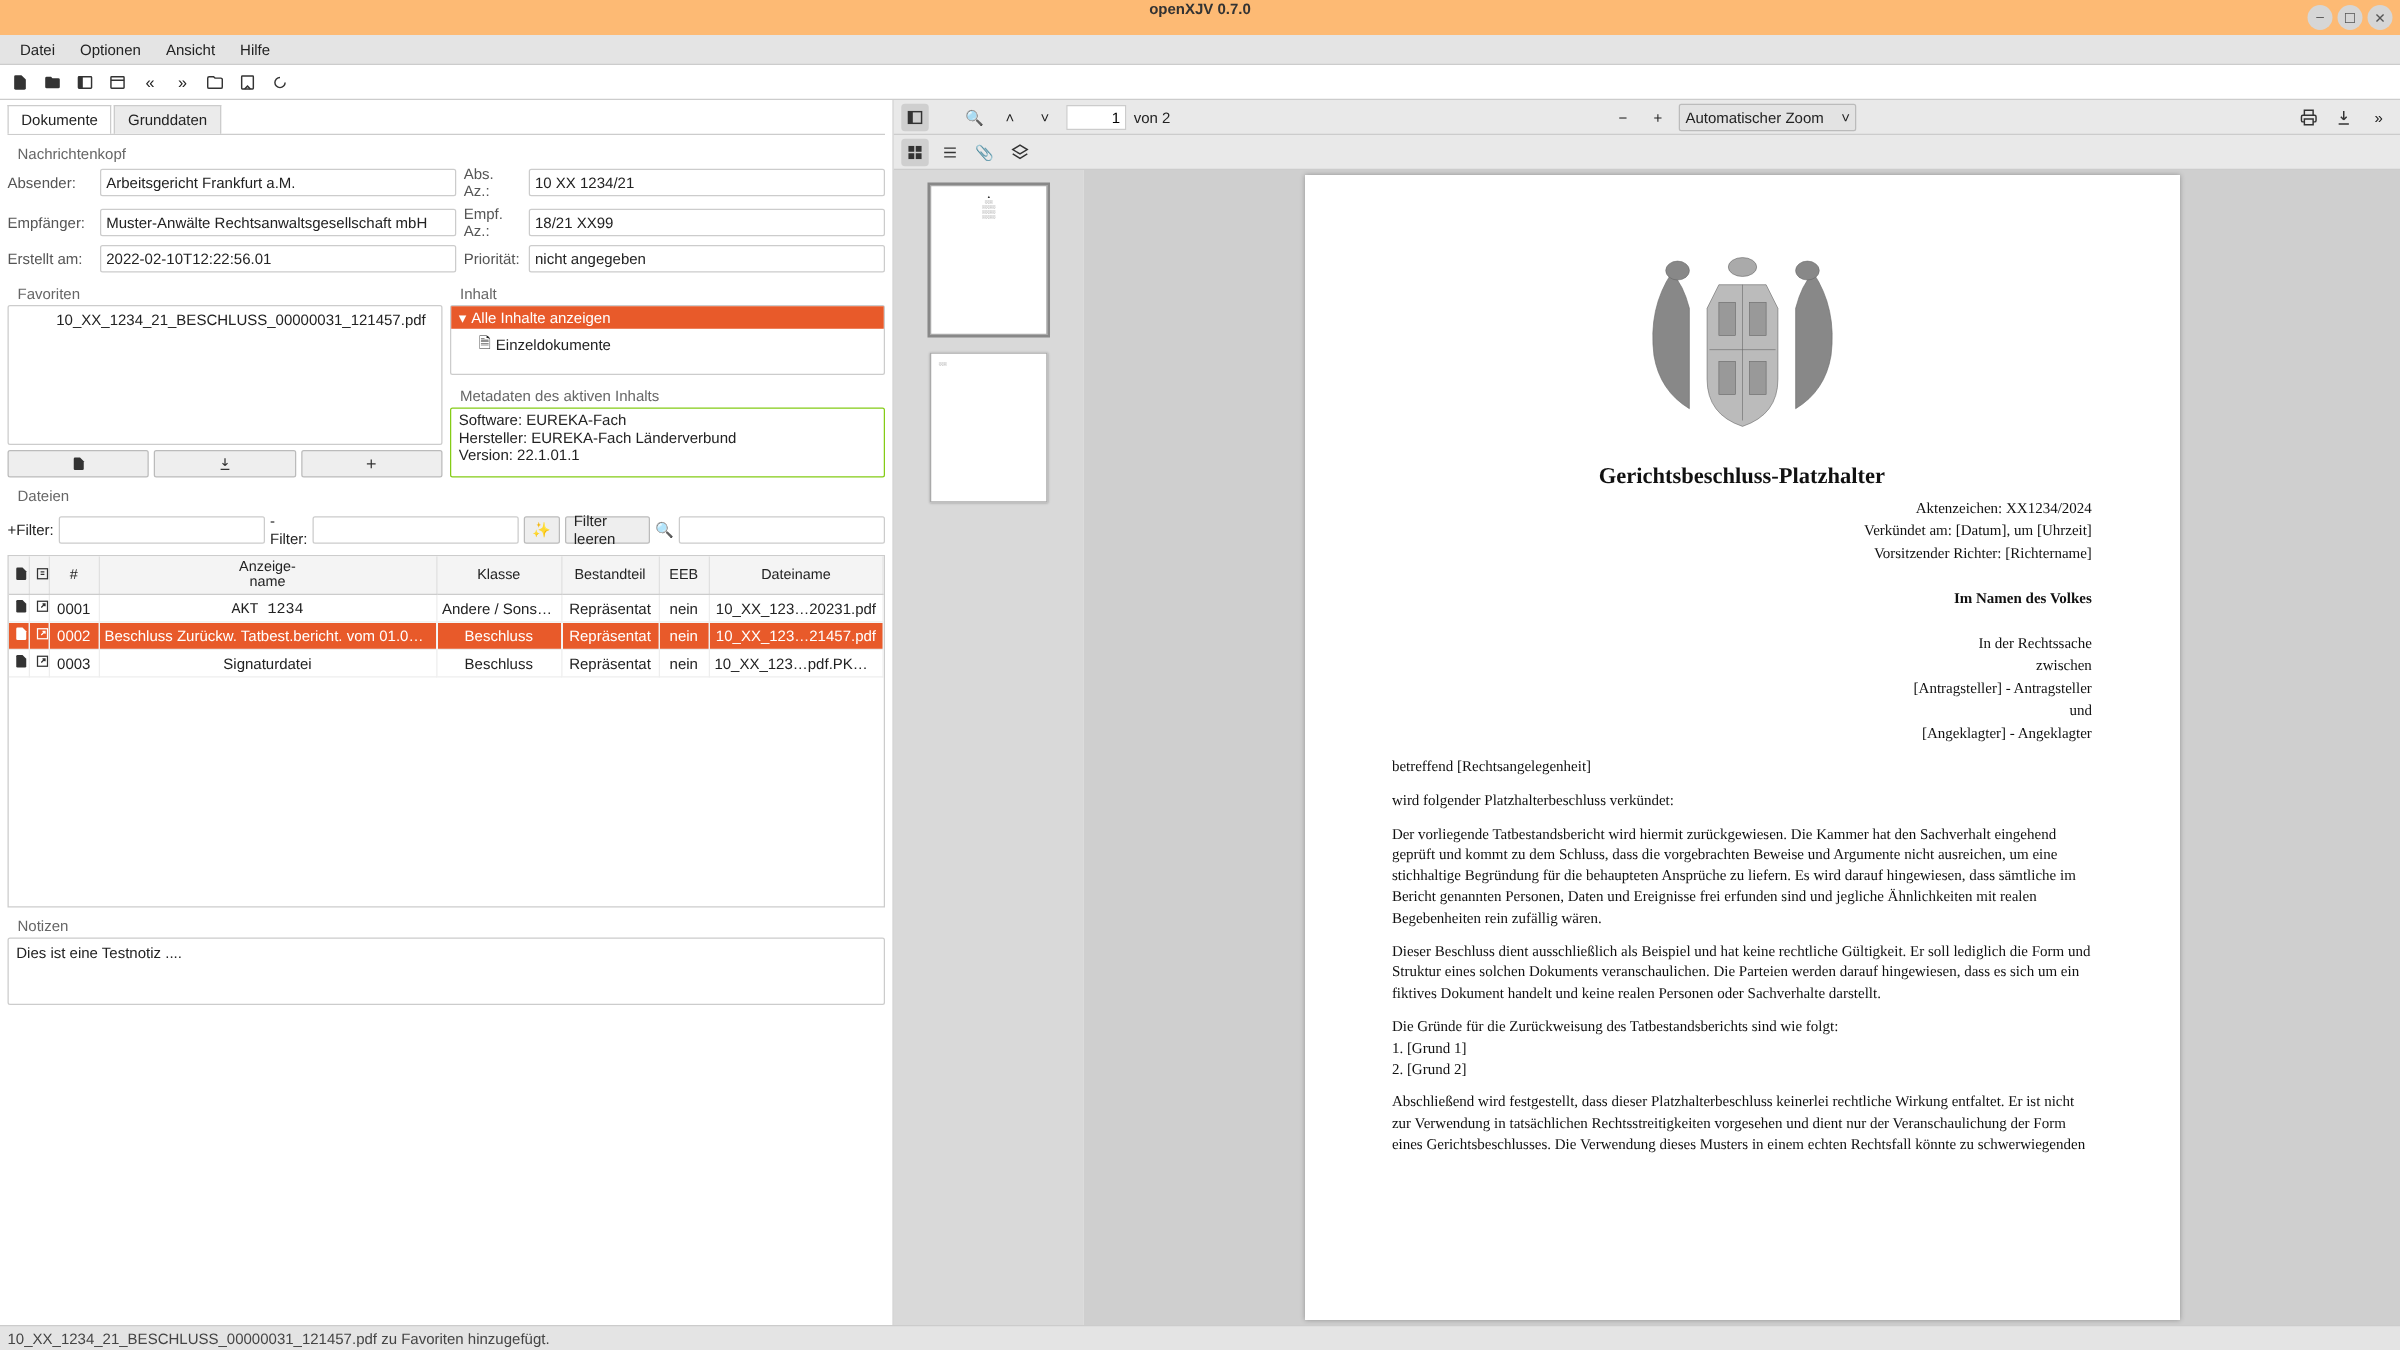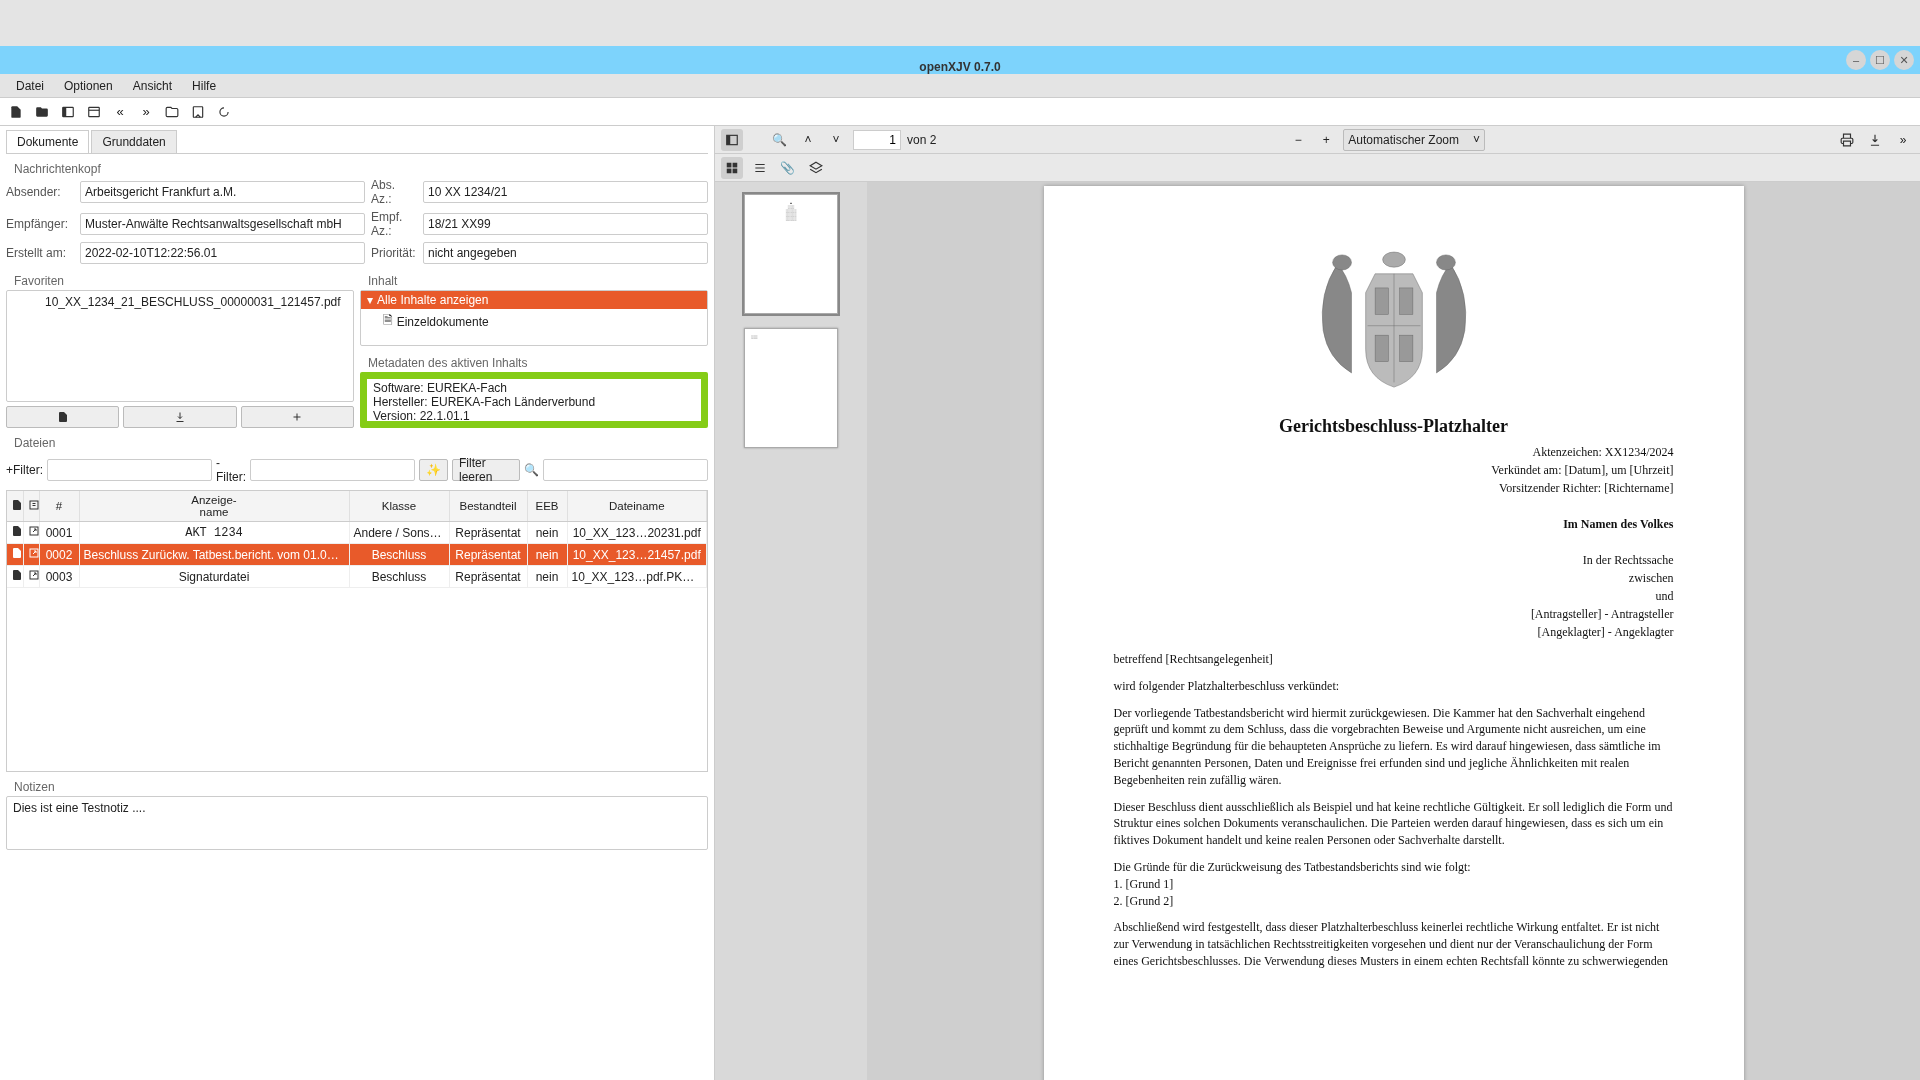--- a/index.html
+++ b/index.html
@@ -1,17 +1,17 @@
 <!DOCTYPE html>
 <html><head>
 <meta charset="utf-8">
 <style>
 * { box-sizing: border-box; margin: 0; padding: 0; }
 body { font-family: "Segoe UI", Arial, sans-serif; font-size: 12px; background: #e4e4e4; height: 1080px; width: 1920px; overflow: hidden; color: #222; }
-.titlebar { height: 28px; background: #7dd3fc; display: flex; align-items: flex-end; justify-content: center; position: relative; margin-top: 46px; }
+.titlebar { height: 28px; background: #fdba74; display: flex; align-items: flex-start; justify-content: center; position: relative; }
 .titlebar .title { font-size: 12px; color: #333; font-weight: 600; }
 .win-controls { position: absolute; right: 6px; top: 4px; display: flex; gap: 4px; }
 .win-btn { width: 20px; height: 20px; border-radius: 10px; background: #d6d6d6; display: flex; align-items: center; justify-content: center; font-size: 11px; color: #555; cursor: pointer; }
 .menubar { height: 24px; background: #e4e4e4; display: flex; align-items: center; padding: 0 6px; gap: 0; border-bottom: 1px solid #ccc; }
 .menubar .menu-item { padding: 3px 10px; color: #222; cursor: pointer; }
 .toolbar-main { height: 28px; background: #fff; display: flex; align-items: center; padding: 0 6px; gap: 6px; border-bottom: 1px solid #ccc; }
 .tb-icon { width: 20px; height: 20px; display:flex; align-items:center; justify-content:center; cursor:pointer; }
 .app-body { display: flex; height: calc(1080px - 28px - 24px - 28px - 20px); background:#fff; }
 .left-panel { width: 714px; display:flex; flex-direction:column; padding: 4px 6px; overflow:hidden; }
 .right-panel { flex: 1; display:flex; flex-direction:column; border-left:1px solid #ccc; background:#f6f6f6; }
@@ -22,21 +22,21 @@
 .form-grid { display:grid; grid-template-columns: 68px 1fr 46px 1fr; gap:4px 6px; align-items:center; }
 .form-label { color:#555; font-size:12px; }
 .field { border:1px solid #ccc; background:#fff; padding:2px 4px; height:22px; font-size:12px; display:flex; align-items:center; border-radius:2px; }
 .two-col { display:flex; gap:6px; }
 .two-col .col { flex:1; display:flex; flex-direction:column; min-width:0; }
 .listbox { border:1px solid #ccc; background:#fff; height: 112px; padding:2px; border-radius:2px; }
 .list-item { padding:2px 4px;margin-left:32px; }
 .tree-box { border:1px solid #ccc; background:#fff; border-radius:2px; }
 .tree-header { background:#e85a2a; color:#fff; padding:2px 6px; display:flex; align-items:center; gap:4px; }
 .tree-row { padding:2px 6px 2px 22px; display:flex; align-items:center; gap:4px; }
-.meta-box { border:7px solid #84cc16; background:#fff; height:56px; padding:2px 6px; font-size:12px; position:relative; border-radius:2px; }
+.meta-box { border:1px solid #84cc16; background:#fff; height:56px; padding:2px 6px; font-size:12px; position:relative; border-radius:2px; }
 .btn-row { display:flex; gap:4px; margin-top:4px; }
 .mini-btn { flex:1; border:1px solid #bbb; background:#eee; height:22px; border-radius:2px; display:flex; align-items:center; justify-content:center; cursor:pointer; }
 .filter-row { display:flex; align-items:center; gap:4px; margin: 4px 0; }
 .filter-input { flex:1; border:1px solid #ccc; height:22px; padding:2px 4px; font-size:12px; border-radius:2px; }
 .small-btn { border:1px solid #bbb; background:#eee; height:22px; padding:0 6px; display:flex; align-items:center; border-radius:2px; cursor:pointer; }
 .table { border:1px solid #ccc; margin-top:2px; height: 282px; overflow:hidden; }
 table { border-collapse: collapse; width:100%; table-layout:fixed; }
 th { background:#f4f4f4; font-weight:500; font-size:11.5px; padding:3px 4px; border-right:1px solid #e0e0e0; border-bottom:1px solid #ccc; white-space:normal; text-align:center; }
 td { font-size:12px; padding:3px 4px; border-right:1px solid #eee; border-bottom:1px solid #eee; text-align:center; white-space:nowrap; overflow:hidden; text-overflow:ellipsis;margin-left:31px; }
 tr.selected td { background:#e85a2a; color:#fff; }
@@ -379,22 +379,22 @@
               </g>
             </svg>
           </div>
           <h2>Gerichtsbeschluss-Platzhalter</h2>
           <div class="center">Aktenzeichen: XX1234/2024</div>
           <div class="center">Verkündet am: [Datum], um [Uhrzeit]</div>
           <div class="center">Vorsitzender Richter: [Richtername]</div>
           <div class="center bold" style="margin-top:18px;">Im Namen des Volkes</div>
           <div class="center" style="margin-top:18px;">In der Rechtssache</div>
           <div class="center">zwischen</div>
+          <div class="center">[Antragsteller] - Antragsteller</div>
           <div class="center">und</div>
-          <div class="center">[Antragsteller] - Antragsteller</div>
           <div class="center">[Angeklagter] - Angeklagter</div>
           <p>betreffend [Rechtsangelegenheit]</p>
           <p>wird folgender Platzhalterbeschluss verkündet:</p>
           <p>Der vorliegende Tatbestandsbericht wird hiermit zurückgewiesen. Die Kammer hat den Sachverhalt eingehend geprüft und kommt zu dem Schluss, dass die vorgebrachten Beweise und Argumente nicht ausreichen, um eine stichhaltige Begründung für die behaupteten Ansprüche zu liefern. Es wird darauf hingewiesen, dass sämtliche im Bericht genannten Personen, Daten und Ereignisse frei erfunden sind und jegliche Ähnlichkeiten mit realen Begebenheiten rein zufällig wären.</p>
           <p>Dieser Beschluss dient ausschließlich als Beispiel und hat keine rechtliche Gültigkeit. Er soll lediglich die Form und Struktur eines solchen Dokuments veranschaulichen. Die Parteien werden darauf hingewiesen, dass es sich um ein fiktives Dokument handelt und keine realen Personen oder Sachverhalte darstellt.</p>
           <p style="white-space:pre-line;">Die Gründe für die Zurückweisung des Tatbestandsberichts sind wie folgt:
 1. [Grund 1]
 2. [Grund 2]</p>
           <p>Abschließend wird festgestellt, dass dieser Platzhalterbeschluss keinerlei rechtliche Wirkung entfaltet. Er ist nicht zur Verwendung in tatsächlichen Rechtsstreitigkeiten vorgesehen und dient nur der Veranschaulichung der Form eines Gerichtsbeschlusses. Die Verwendung dieses Musters in einem echten Rechtsfall könnte zu schwerwiegenden</p>
         </div>

